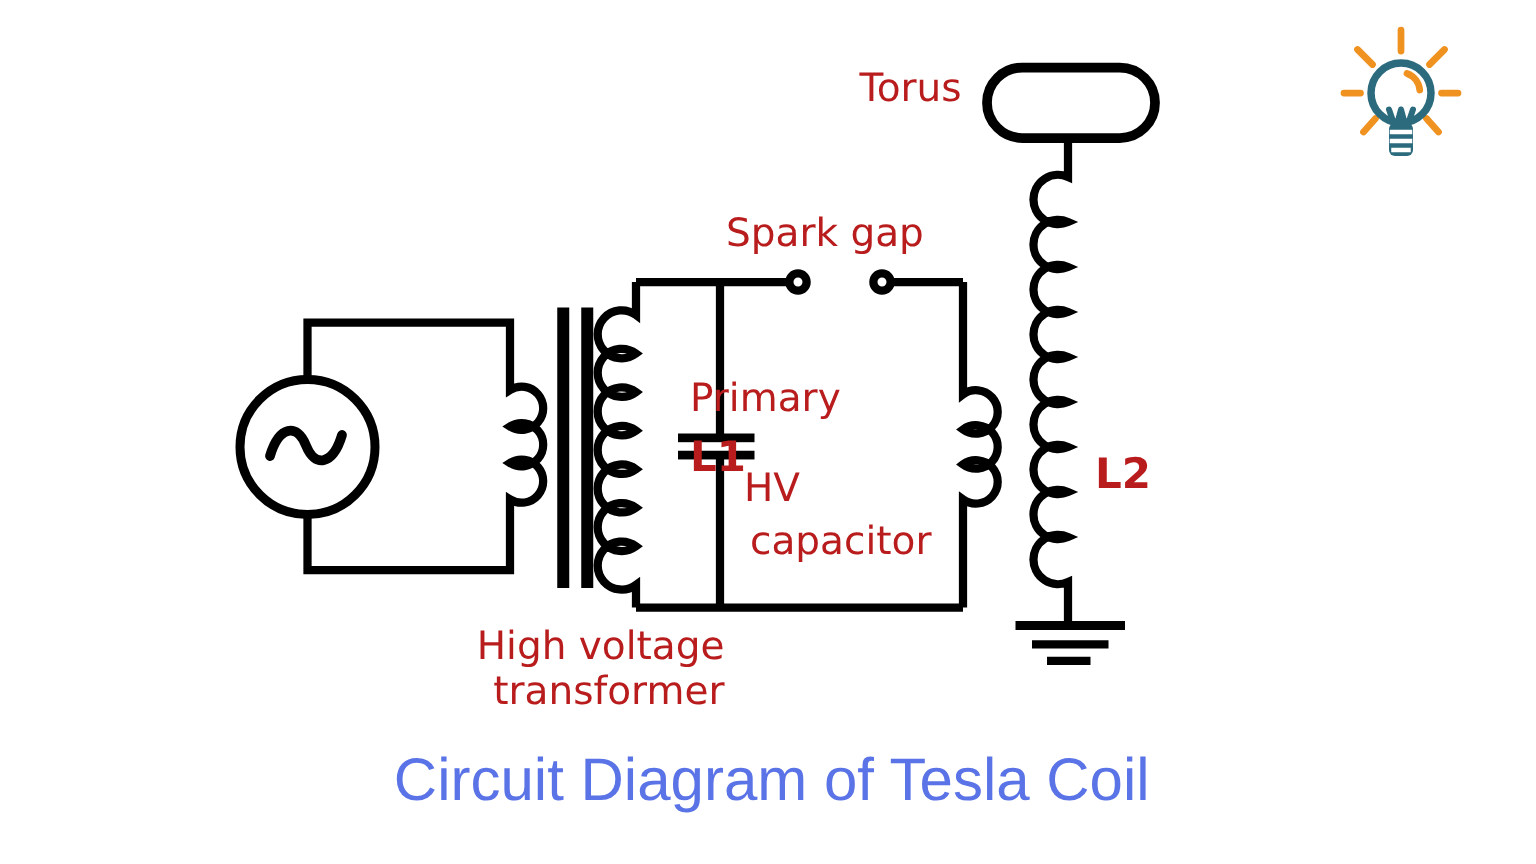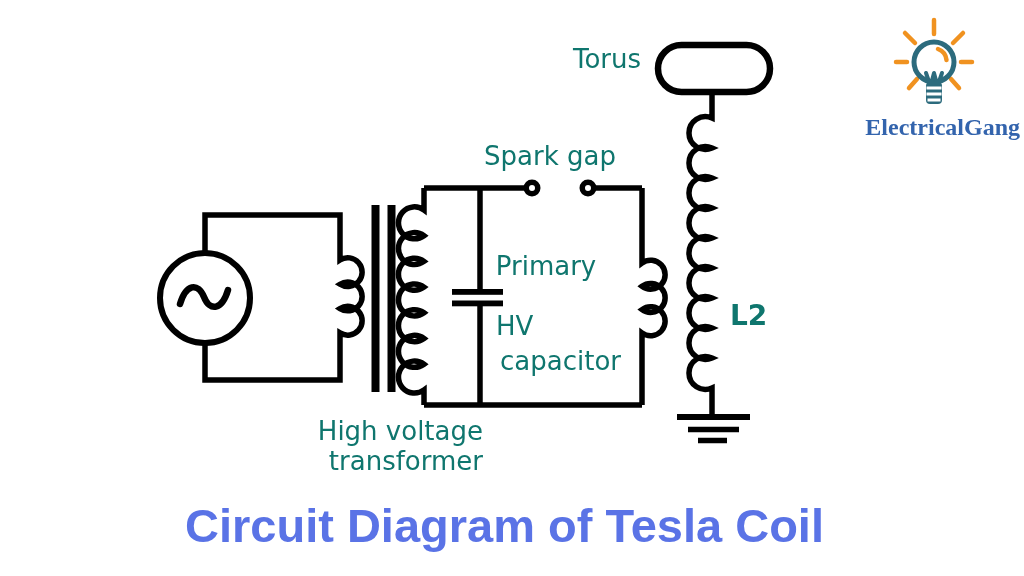--- a/index.html
+++ b/index.html
@@ -1,30 +1,30 @@
 <!DOCTYPE html>
 <html><head>
 <meta charset="utf-8">
 <style>
   html,body{margin:0;padding:0;background:#ffffff;}
   #canvas{
     position:relative;width:1024px;height:576px;background:#ffffff;
     font-family:"DejaVu Sans",sans-serif;overflow:hidden;
   }
   .lbl{
-    position:absolute;color:#0f766e;font-size:26px;line-height:1.15;
+    position:absolute;color:#b91c1c;font-size:26px;line-height:1.15;
     white-space:nowrap;
   }
   .lbl.bold{font-weight:bold;font-size:28px;}
   .center{text-align:right;}
-  .right{text-align:center;}
+  .right{text-align:left;}
   #page-title{
-    position:absolute;left:2px;top:498px;width:1005px;text-align:center;
-    font-family:"Liberation Sans",sans-serif;font-weight:bold;
-    font-size:47px;color:#5a73e6;letter-spacing:0px;
+    position:absolute;left:12px;top:498px;width:1005px;text-align:center;
+    font-family:"Liberation Sans",sans-serif;font-weight:normal;
+    font-size:40px;color:#5a73e6;letter-spacing:0px;
   }
   #logo-text{
     position:absolute;right:4px;top:114px;
     font-family:"Liberation Serif",serif;font-weight:bold;
     font-size:24px;color:#3364ad;white-space:nowrap;
   }
   svg{position:absolute;left:0;top:0;}
   #logo-svg{left:893px;top:10px;}
 </style>
 </head>
@@ -108,20 +108,21 @@
     <div>High voltage</div>
     <div>transformer</div>
   </div>
 
   <div class="lbl" style="left:484px;top:142px">Spark gap</div>
 
   <div class="lbl" style="left:496px;top:312px">HV</div>
   <div class="lbl" style="left:500px;top:347px">capacitor</div>
 
   <div class="lbl right" style="left:460px;top:252px;width:172px">Primary</div>
+  <div class="lbl bold right" style="left:460px;top:289px;width:172px">L1</div>
 
   <div class="lbl bold" style="left:730px;top:300px">L2</div>
 
   <div class="lbl" style="left:573px;top:45px">Torus</div>
 
   <svg id="logo-svg" width="92" height="102" viewBox="0 0 92 102">
 
     <g stroke="#f09220" stroke-width="4.5" stroke-linecap="round" fill="none">
       <path d="M 41 10 L 41 24"></path>
       <path d="M 60 33 L 70 23"></path>
@@ -136,17 +137,16 @@
 
     <path d="M 45 39 A 13 13 0 0 1 53.5 50" stroke="#f09220" stroke-width="4.5" stroke-linecap="round" fill="none"></path>
 
     <path d="M 33 63 L 37.5 76 L 41 63 L 44.5 76 L 49 63" stroke="#2c6b7d" stroke-width="4" stroke-linecap="round" stroke-linejoin="round" fill="none"></path>
 
     <g>
       <rect x="33" y="72" width="16" height="22" rx="4" fill="#2c6b7d"></rect>
       <path d="M 33.5 78 L 48.5 78 M 33.5 84 L 48.5 84 M 34.5 90 L 47.5 90" stroke="#ffffff" stroke-width="3"></path>
     </g>
   </svg>
-  <div id="logo-text">ElectricalGang</div>
 
   <div id="page-title">Circuit Diagram of Tesla Coil</div>
 
 </div>
 
 </body></html>

